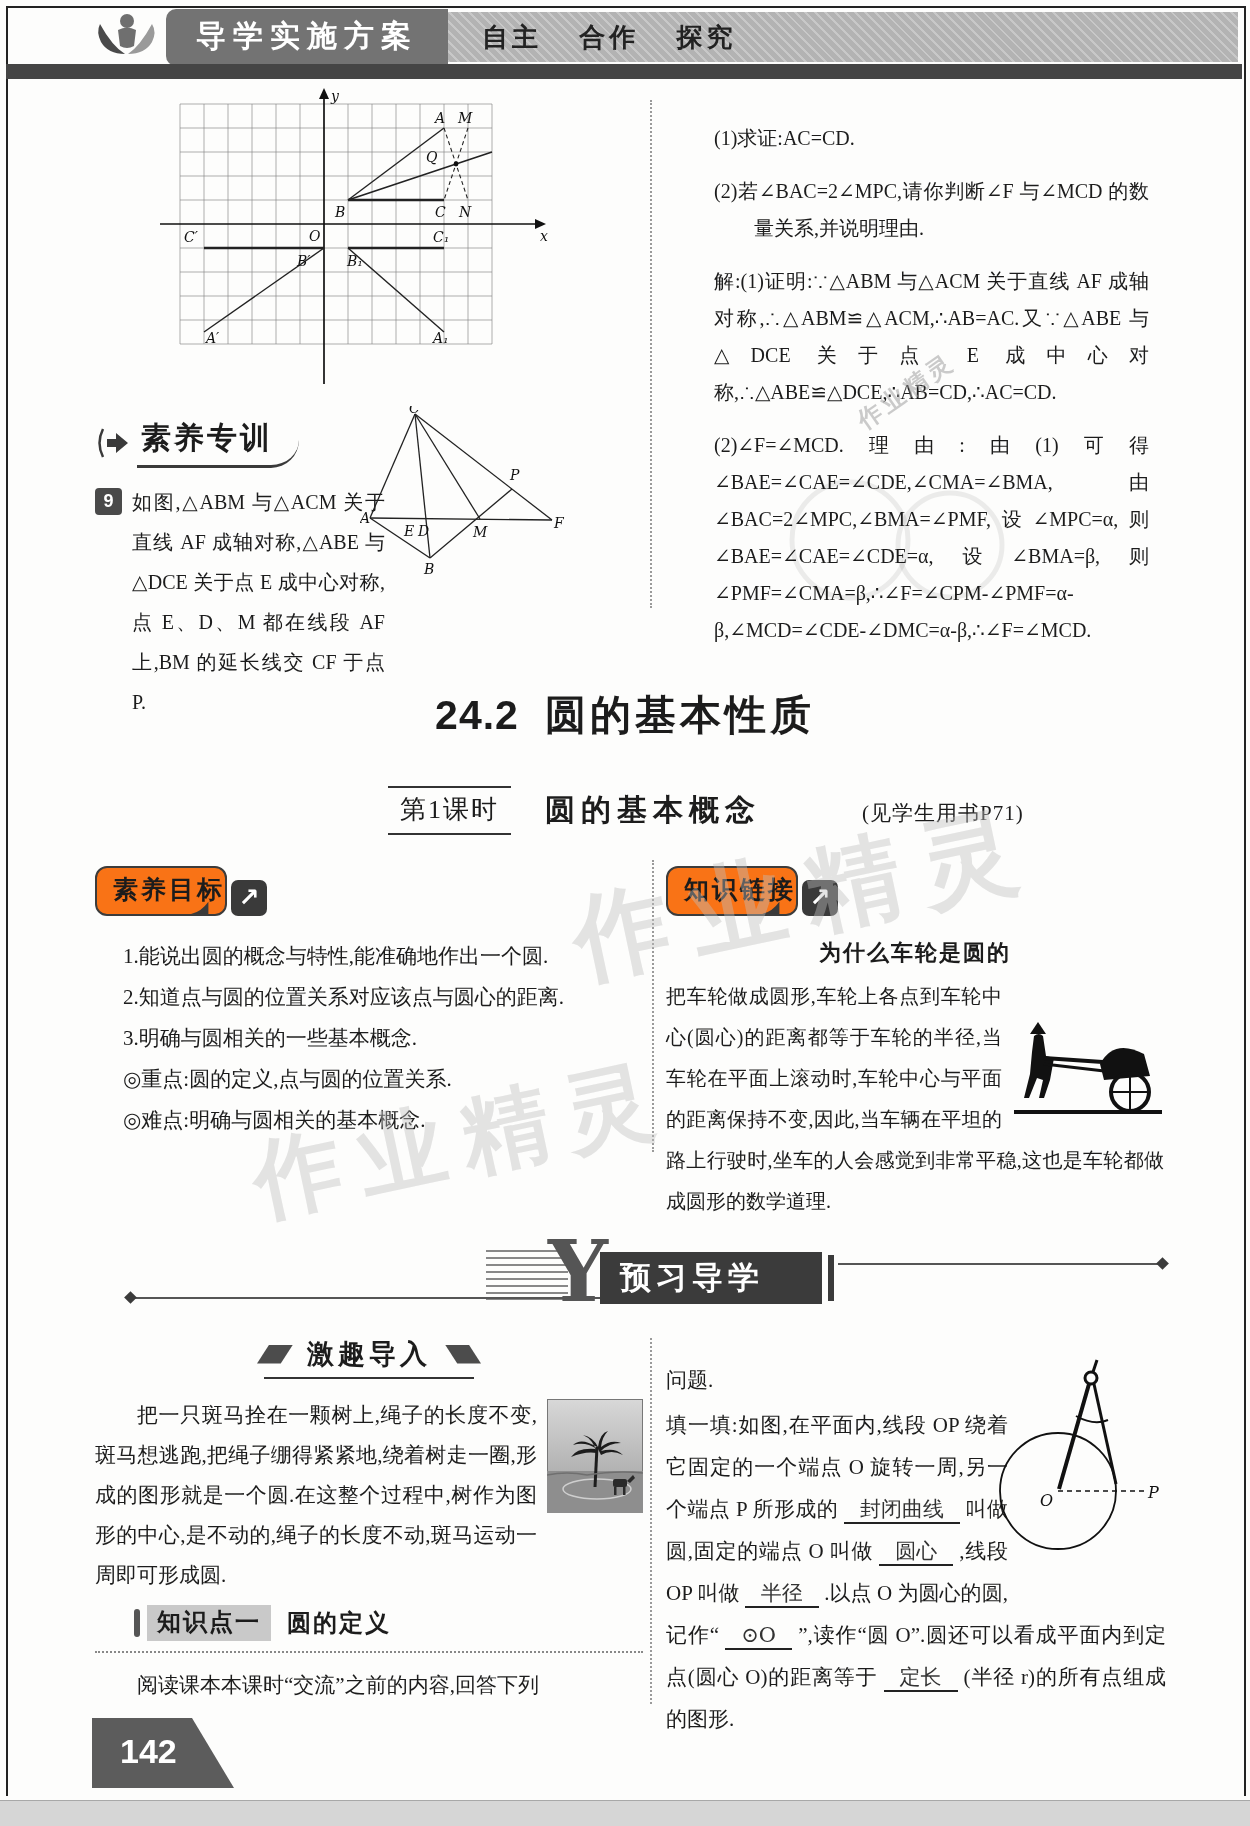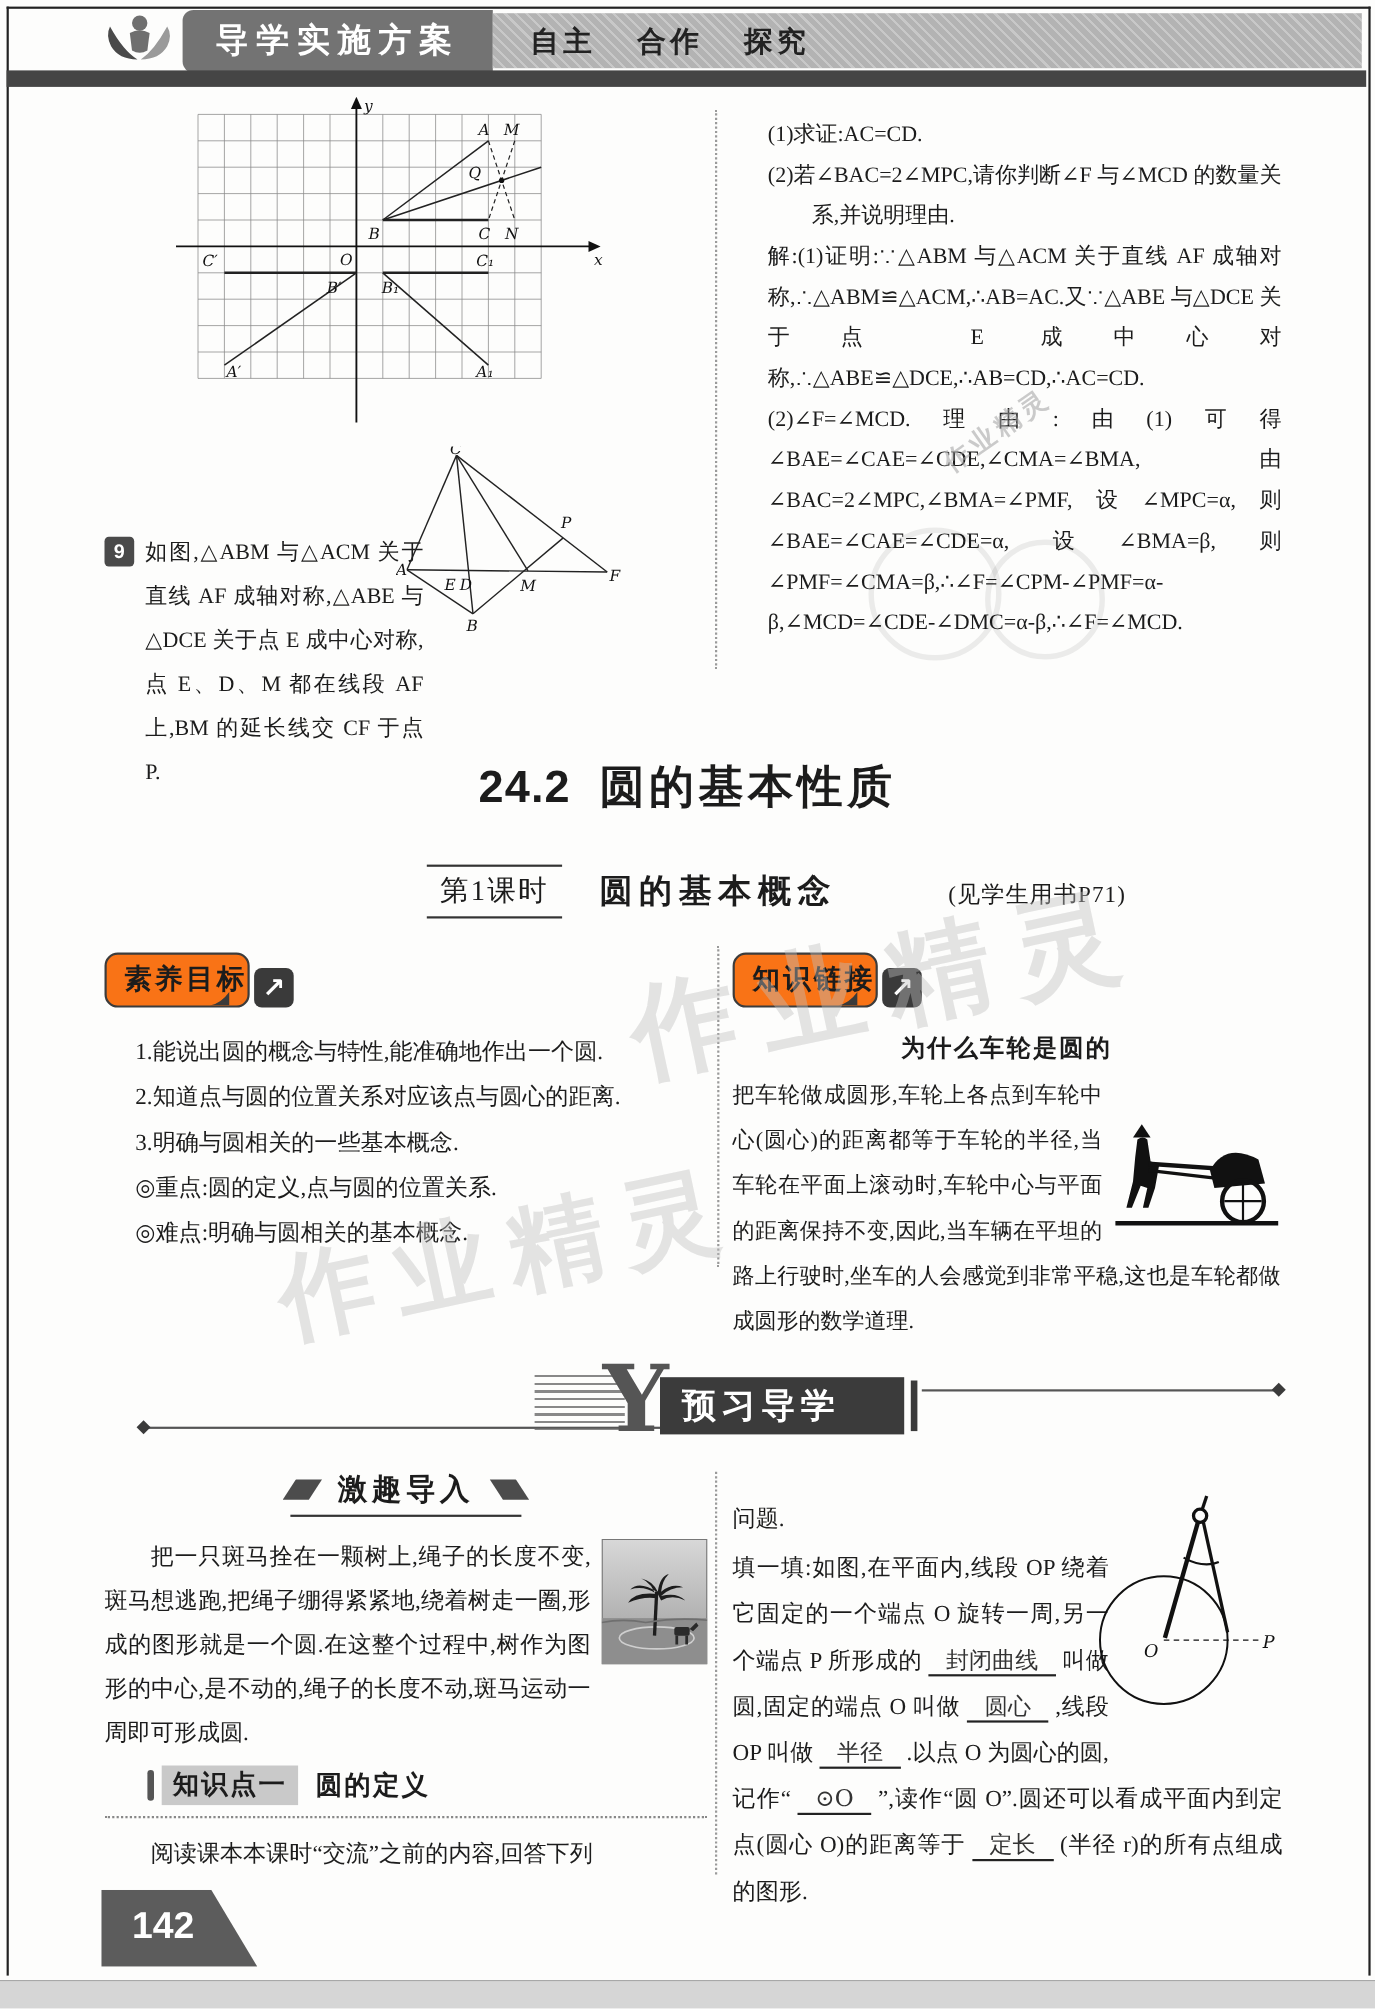--- a/index.html
+++ b/index.html
@@ -17,21 +17,21 @@
              font-size:26px;padding-left:34px;word-spacing:26px;letter-spacing:4px;}
   .hdr-bar{position:absolute;left:6px;top:64px;width:1236px;height:15px;background:#454545;}
   
   .vdiv{position:absolute;border-left:2px dotted #9a9a9a;width:0;}
   .serif-just{text-align:justify;}
   .wm{position:absolute;font-family:"DejaVu Sans",sans-serif;font-weight:bold;color:rgba(190,190,190,.42);
       pointer-events:none;z-index:30;white-space:nowrap;}
   
   .grid-fig{position:absolute;left:150px;top:86px;}
   .solution{position:absolute;left:698px;top:104px;width:467px;font-size:20px;line-height:37px;}
-  .solution p{margin:0;}
+  .solution p{margin:16px;}
   .solution .hang{padding-left:2em;text-indent:-2em;}
   .zx-hdr{position:absolute;left:95px;top:418px;display:flex;align-items:center;}
   .zx-title{font-family:"Liberation Sans","DejaVu Sans",sans-serif;font-weight:bold;font-size:30px;letter-spacing:3px;margin-left:8px;
             border-bottom:3px solid #3a3a3a;padding:0 26px 6px 4px;border-radius:0 0 28px 0;}
   .zx-body{position:absolute;left:95px;top:482px;width:290px;display:flex;}
   .zx-num{flex:0 0 auto;width:27px;height:27px;background:#4a4a4a;color:#fff;border-radius:4px;text-align:center;
           font-family:"Liberation Sans","DejaVu Sans",sans-serif;font-weight:bold;font-size:18px;line-height:27px;margin-top:6px;}
   .zx-text{margin-left:10px;width:272px;font-size:20px;line-height:40px;}
   .tri-fig{position:absolute;left:360px;top:406px;}
   
@@ -192,20 +192,27 @@
     <p class="hang">(2)若∠BAC=2∠MPC,请你判断∠F 与∠MCD 的数量关系,并说明理由.</p>
     <p>解:(1)证明:∵△ABM 与△ACM 关于直线 AF 成轴对称,∴△ABM≌△ACM,∴AB=AC.又∵△ABE 与△DCE 关于点 E 成中心对称,∴△ABE≌△DCE,∴AB=CD,∴AC=CD.</p>
     <p>(2)∠F=∠MCD.理由:由(1)可得∠BAE=∠CAE=∠CDE,∠CMA=∠BMA,由∠BAC=2∠MPC,∠BMA=∠PMF,设∠MPC=α,则∠BAE=∠CAE=∠CDE=α,设∠BMA=β,则∠PMF=∠CMA=β,∴∠F=∠CPM-∠PMF=α-β,∠MCD=∠CDE-∠DMC=α-β,∴∠F=∠MCD.</p>
   </div>
 
   <svg class="stamp-circles" width="240" height="170" viewBox="0 0 240 170">
     <circle cx="70" cy="85" r="58" fill="none" stroke="rgba(0,0,0,0.07)" stroke-width="5"></circle>
     <circle cx="170" cy="90" r="52" fill="none" stroke="rgba(0,0,0,0.07)" stroke-width="5"></circle>
   </svg>
 
+  <div class="zx-hdr">
+    <svg width="34" height="30" viewBox="0 0 34 30">
+      <path d="M8,1 Q1,15 8,29" stroke="#3a3a3a" stroke-width="2.5" fill="none"></path>
+      <path d="M12,11 h9 v-6 l12,10 l-12,10 v-6 h-9 z" fill="#3a3a3a"></path>
+    </svg>
+    <div class="zx-title">素养专训</div>
+  </div>
   <div class="zx-body">
     <div class="zx-num">9</div>
     <div class="zx-text serif-just">如图,△ABM 与△ACM 关于直线 AF 成轴对称,△ABE 与△DCE 关于点 E 成中心对称,点 E、D、M 都在线段 AF 上,BM 的延长线交 CF 于点 P.</div>
   </div>
   <svg class="tri-fig" width="205" height="172" viewBox="0 0 205 172">
     <g stroke="#222" stroke-width="1.3" fill="none">
       <line x1="10" y1="112" x2="192" y2="114"></line>
       <line x1="10" y1="112" x2="55" y2="8"></line>
       <line x1="55" y1="8" x2="192" y2="114"></line>
       <line x1="55" y1="8" x2="70" y2="152"></line>

